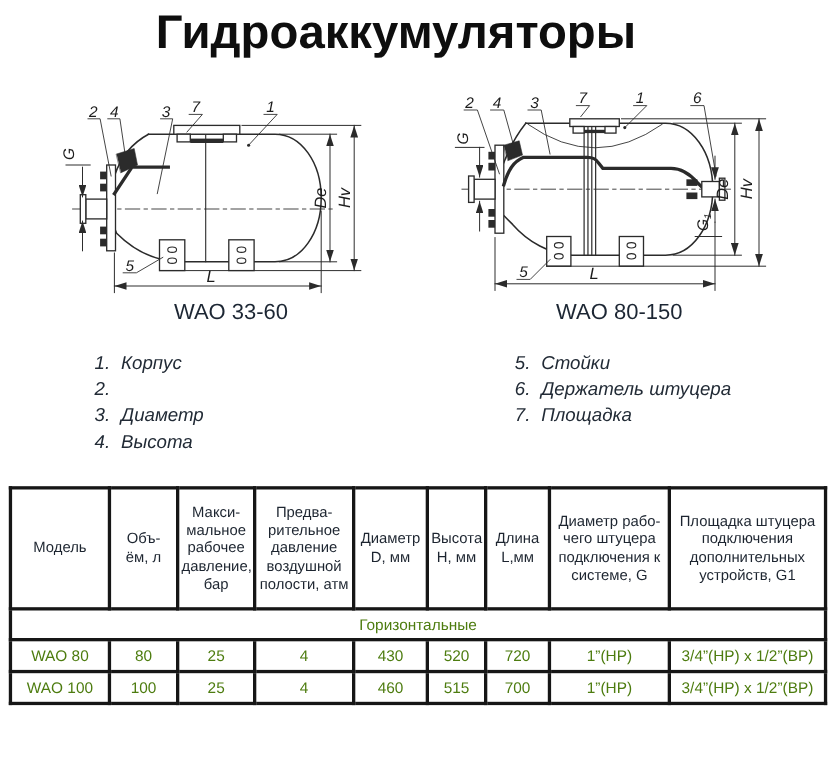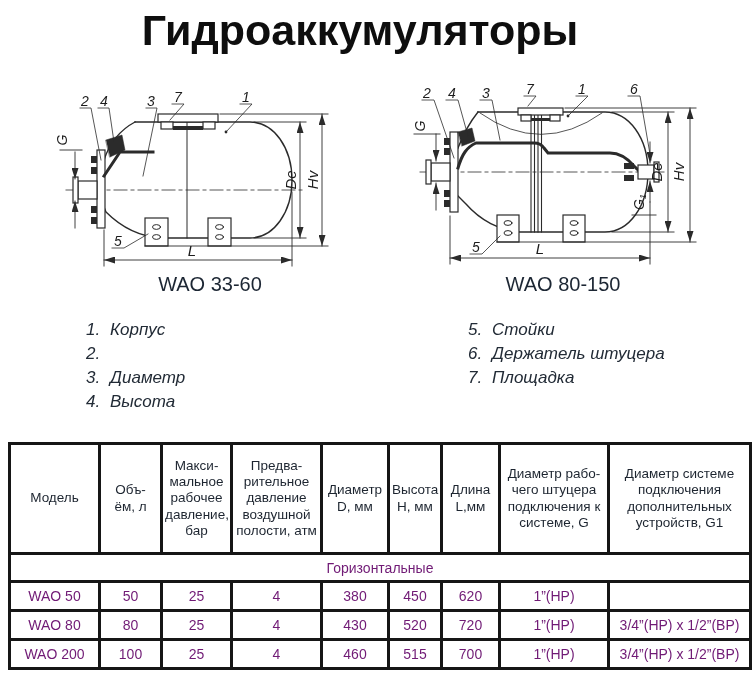--- a/index.html
+++ b/index.html
@@ -15,21 +15,21 @@
   .legend-left{left:86px;top:318px;width:350px;}
   .legend-right{left:468px;top:318px;width:280px;}
   .legend-item{display:flex;}
   .legend-item .num{flex:none;width:24px;}
   .legend-item .txt{white-space:pre-line;}
   table.spec{position:absolute;left:8px;top:442px;width:741px;border-collapse:collapse;
        table-layout:fixed;background:#fff;}
   table.spec th,table.spec td{border:3px solid #161616;vertical-align:middle;
        text-align:center;padding:0 2px;overflow:hidden;}
   table.spec th{font-weight:400;font-size:13.5px;line-height:1.2;color:#1d2530;white-space:pre-line;}
-  table.spec td{font-size:14px;color:#701a75;}
+  table.spec td{font-size:14px;color:#4d7c0f;}
   th.model-h{text-align:left;padding-left:9px;}
   tr.head-row{height:110px;}
   tr.section-row{height:28px;}
   tr.data-row{height:29px;}
   td.section-cell{font-size:14.5px;color:#18202b;}
 </style>
 </head>
 <body>
 
 <div class="page-title">Гидроаккумуляторы</div>
@@ -274,52 +274,41 @@
     <th>Диаметр
 D, мм</th>
     <th>Высота
 H, мм</th>
     <th>Длина
 L,мм</th>
     <th>Диаметр рабо-
 чего штуцера
 подключения к
 системе, G</th>
-    <th>Диаметр системе
+    <th>Площадка штуцера
 подключения
 дополнительных
 устройств, G1</th>
   </tr>
   <tr class="section-row">
     <td class="section-cell" colspan="9">Горизонтальные</td>
-  </tr>
-  <tr class="data-row">
-    <td>WAO 50</td>
-    <td>50</td>
-    <td>25</td>
-    <td>4</td>
-    <td>380</td>
-    <td>450</td>
-    <td>620</td>
-    <td>1”(НР)</td>
-    <td></td>
   </tr>
   <tr class="data-row">
     <td>WAO 80</td>
     <td>80</td>
     <td>25</td>
     <td>4</td>
     <td>430</td>
     <td>520</td>
     <td>720</td>
     <td>1”(НР)</td>
     <td>3/4”(НР) x 1/2”(ВР)</td>
   </tr>
   <tr class="data-row">
-    <td>WAO 200</td>
+    <td>WAO 100</td>
     <td>100</td>
     <td>25</td>
     <td>4</td>
     <td>460</td>
     <td>515</td>
     <td>700</td>
     <td>1”(НР)</td>
     <td>3/4”(НР) x 1/2”(ВР)</td>
   </tr>
 </tbody>

